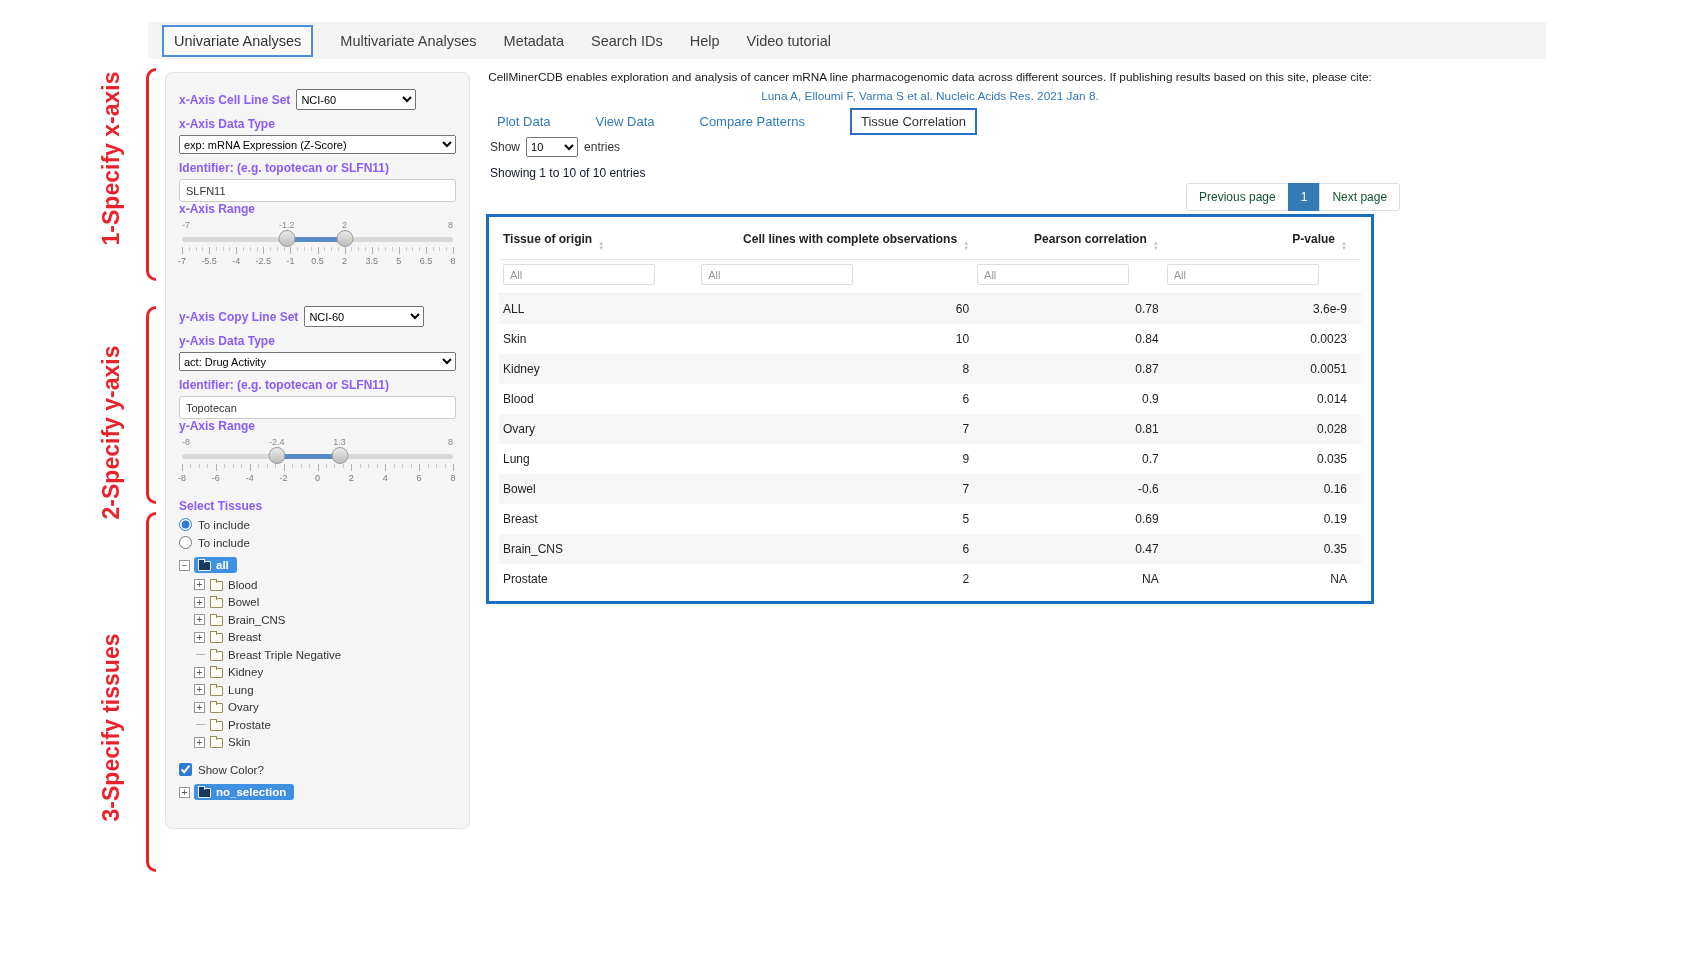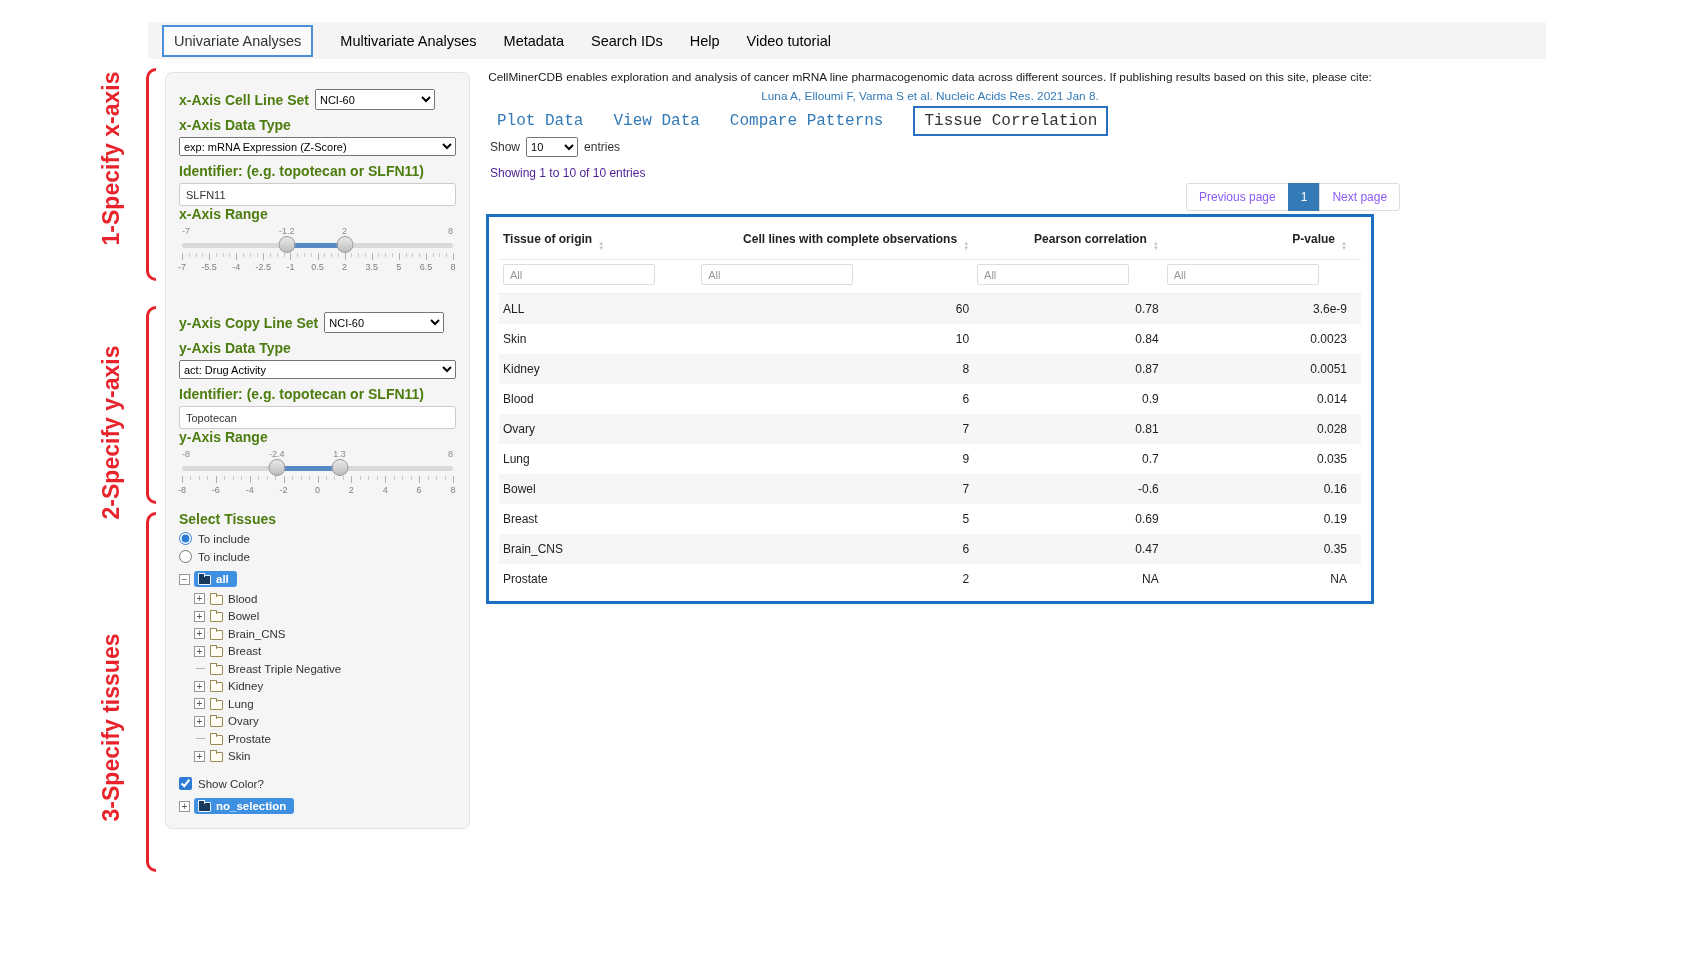--- a/index.html
+++ b/index.html
@@ -3,35 +3,35 @@
 <meta charset="utf-8">
 <style>
   * { margin:0; padding:0; box-sizing:border-box; }
   html,body { width:1700px; height:956px; background:#fff;
     font-family:"Liberation Sans","DejaVu Sans",sans-serif; color:#333; }
   .page { position:relative; width:1700px; height:956px; overflow:hidden; }
 
   
   .topnav { position:absolute; left:148px; top:22px; width:1398px; height:37px;
     background:#f4f4f4; display:flex; align-items:center; gap:27px; padding:0 14px; border-radius:2px; }
-  .tab { font-size:14.5px; color:#000000; white-space:nowrap; cursor:pointer; }
+  .tab { font-size:14.5px; color:#404040; white-space:nowrap; cursor:pointer; }
   .tab.active { border:2px solid #4a90d9; background:#fbfbfb; padding:6px 10px; color:#333; }
 
   
   .ann-wrap { position:absolute; width:220px; height:220px; display:flex;
     align-items:center; justify-content:center; pointer-events:none; }
   .ann-text { transform:rotate(-90deg); color:#e8232b; font-size:23px; font-weight:bold; white-space:nowrap; }
   .bracket { position:absolute; width:10px; border:3px solid #e8232b; border-right:none;
     border-radius:10px 0 0 10px; }
 
   
   .sidebar { position:absolute; left:165px; top:72px; width:305px; height:757px;
     background:#f5f5f5; border:1px solid #e3e3e3; border-radius:7px; padding:16px 13px 10px; font-size:12px; }
   .row-inline { display:flex; align-items:center; gap:6px; margin-bottom:6px; }
-  .blab { font-weight:bold; font-size:14px; color:#4d7c0f; }
+  .blab { font-weight:bold; font-size:12px; color:#8b5cf6; }
   .blk { display:block; margin:7px 0 4px; }
   .mt { margin-top:0; }
   .sel-small { width:120px; height:21px; font-size:11px; font-family:inherit; }
   .sel-full { width:100%; height:19px; font-size:11px; font-family:inherit; }
   .txt { width:100%; height:23px; border:1px solid #ccc; border-radius:3px; background:#fff;
     font-size:11px; padding:0 6px; font-family:inherit; color:#333; }
   .sec-gap { height:24px; }
 
   
   .slider { position:relative; height:56px; margin:2px 3px 6px; }
@@ -66,28 +66,28 @@
   .folder::before { content:''; position:absolute; top:-3px; left:-1px; width:5px; height:3px;
     background:#fffdf4; border:1px solid #9b8a55; border-bottom:none; }
   .folder.sel { border-color:#eaf3ff; background:#17395e; }
   .folder.sel::before { border-color:#eaf3ff; background:#17395e; }
 
   
   .citation { position:absolute; left:486px; top:70px; width:888px; text-align:center; font-size:11.8px; color:#1a1a1a; }
   .citation-link { position:absolute; left:486px; top:89px; width:888px; text-align:center; font-size:11.8px; }
   .citation-link a { color:#337ab7; text-decoration:none; cursor:pointer; }
   .subtabs { position:absolute; left:497px; top:106px; height:30px; display:flex; align-items:center;
-    gap:30px; font-size:16px;font-family:Liberation Mono, monospace; }
+    gap:45px; font-size:13px; }
   .subtab { color:#337ab7; cursor:pointer; white-space:nowrap; }
   .subtab.active { color:#333; border:2px solid #2a6fc0; padding:4px 9px; background:#fff; }
   .show-row { position:absolute; left:490px; top:137px; font-size:12px; display:flex; align-items:center; gap:6px; }
   .sel-entries { width:52px; height:20px; font-size:11px; font-family:inherit; }
-  .showing { position:absolute; left:490px; top:166px; font-size:12px; color:#4c1d95; }
+  .showing { position:absolute; left:490px; top:166px; font-size:12px; color:#0f172a; }
   .pagination { position:absolute; left:1186px; top:183px; display:flex; font-size:12px; }
-  .page-btn { border:1px solid #ddd; background:#fff; color:#8b5cf6; padding:6px 12px; cursor:pointer; margin-left:-1px; }
+  .page-btn { border:1px solid #ddd; background:#fff; color:#14532d; padding:6px 12px; cursor:pointer; margin-left:-1px; }
   .page-btn:first-child { margin-left:0; border-radius:3px 0 0 3px; }
   .page-btn:last-child { border-radius:0 3px 3px 0; }
   .page-btn.pcur { background:#337ab7; border-color:#337ab7; color:#fff; }
 
   
   .table-box { position:absolute; left:486px; top:214px; width:888px; height:390px;
     border:3px solid #1b6fc1; background:#fff; padding:7px 10px 0; }
   .dt-buttons { display:flex; margin:2px 0 9px; }
   .dt-btn { border:1px solid #adadad; background:linear-gradient(#ffffff,#e9e9e9); color:#333;
     font-size:11px; padding:4px 10px; border-radius:2px; margin-right:4px; cursor:pointer; font-family:inherit; }

